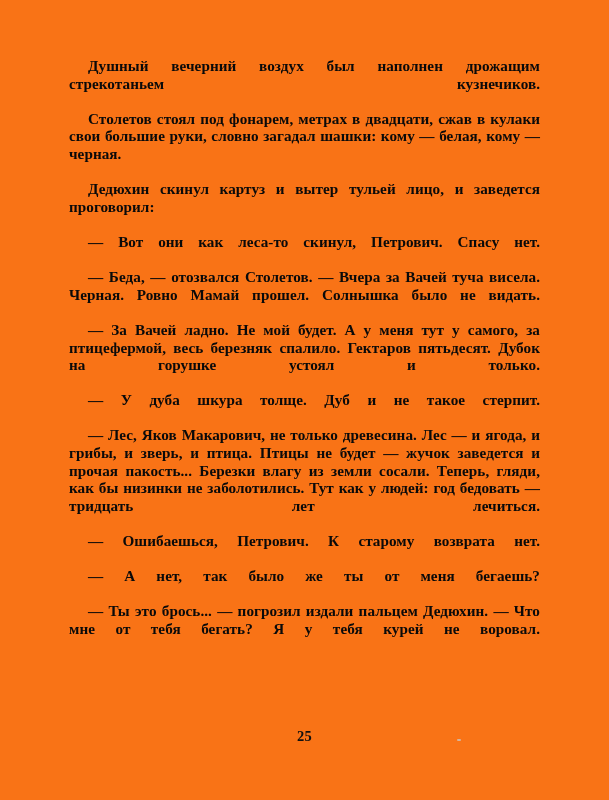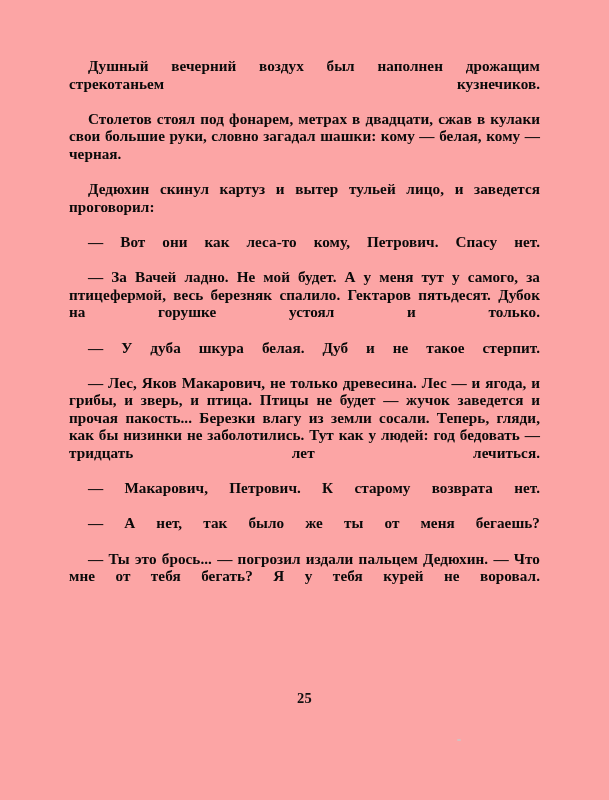--- a/index.html
+++ b/index.html
@@ -6,21 +6,21 @@
   html, body {
     margin: 0;
     padding: 0;
     background: #ffffff;
   }
 
   #page {
     position: relative;
     width: 609px;
     height: 800px;
-    background: #fca5a5;
+    background: #f97316;
     overflow: hidden;
     font-family: "Liberation Serif", "DejaVu Serif", serif;
     color: #0a0a0a;
   }
 
   
   #text-column {
     position: absolute;
     left: 69px;
     top: 57px;
@@ -48,21 +48,21 @@
 
   
   p.para::after {
     content: "";
     display: inline-block;
     width: 100%;
   }
 
   #page-number {
     position: absolute;
-    top: 690px;
+    top: 728px;
     left: 0;
     width: 609px;
     text-align: center;
     font-family: "Liberation Serif", "DejaVu Serif", serif;
     font-size: 14.5px;
     font-weight: 700;
     color: #101010;
     letter-spacing: 0.3px;
   }
 
@@ -80,25 +80,26 @@
 </style>
 </head>
 <body>
 
 <div id="page">
 
   <div id="text-column">
     <p class="para">Душный вечерний воздух был наполнен дрожащим стрекотаньем кузнечиков.</p>
     <p class="para">Столетов стоял под фонарем, метрах в двадцати, сжав в кулаки свои большие руки, словно загадал шашки: кому — белая, кому — черная.</p>
     <p class="para">Дедюхин скинул картуз и вытер тульей лицо, и заведется проговорил:</p>
-    <p class="para dialogue">— Вот они как леса-то кому, Петрович. Спасу нет.</p>
+    <p class="para dialogue">— Вот они как леса-то скинул, Петрович. Спасу нет.</p>
+    <p class="para dialogue">— Беда, — отозвался Столетов. — Вчера за Вачей туча висела. Черная. Ровно Мамай прошел. Солнышка было не видать.</p>
     <p class="para dialogue">— За Вачей ладно. Не мой будет. А у меня тут у самого, за птицефермой, весь березняк спалило. Гектаров пятьдесят. Дубок на горушке устоял и только.</p>
-    <p class="para dialogue">— У дуба шкура белая. Дуб и не такое стерпит.</p>
+    <p class="para dialogue">— У дуба шкура толще. Дуб и не такое стерпит.</p>
     <p class="para dialogue">— Лес, Яков Макарович, не только древесина. Лес — и ягода, и грибы, и зверь, и птица. Птицы не будет — жучок заведется и прочая пакость... Березки влагу из земли сосали. Теперь, гляди, как бы низинки не заболотились. Тут как у людей: год бедовать — тридцать лет лечиться.</p>
-    <p class="para dialogue">— Макарович, Петрович. К старому возврата нет.</p>
+    <p class="para dialogue">— Ошибаешься, Петрович. К старому возврата нет.</p>
     <p class="para dialogue">— А нет, так было же ты от меня бегаешь?</p>
     <p class="para dialogue">— Ты это брось... — погрозил издали пальцем Дедюхин. — Что мне от тебя бегать? Я у тебя курей не воровал.</p>
 
   </div>
 
   <div id="page-number">25</div>
 
   <div id="scan-speck"></div>
 
 </div>

